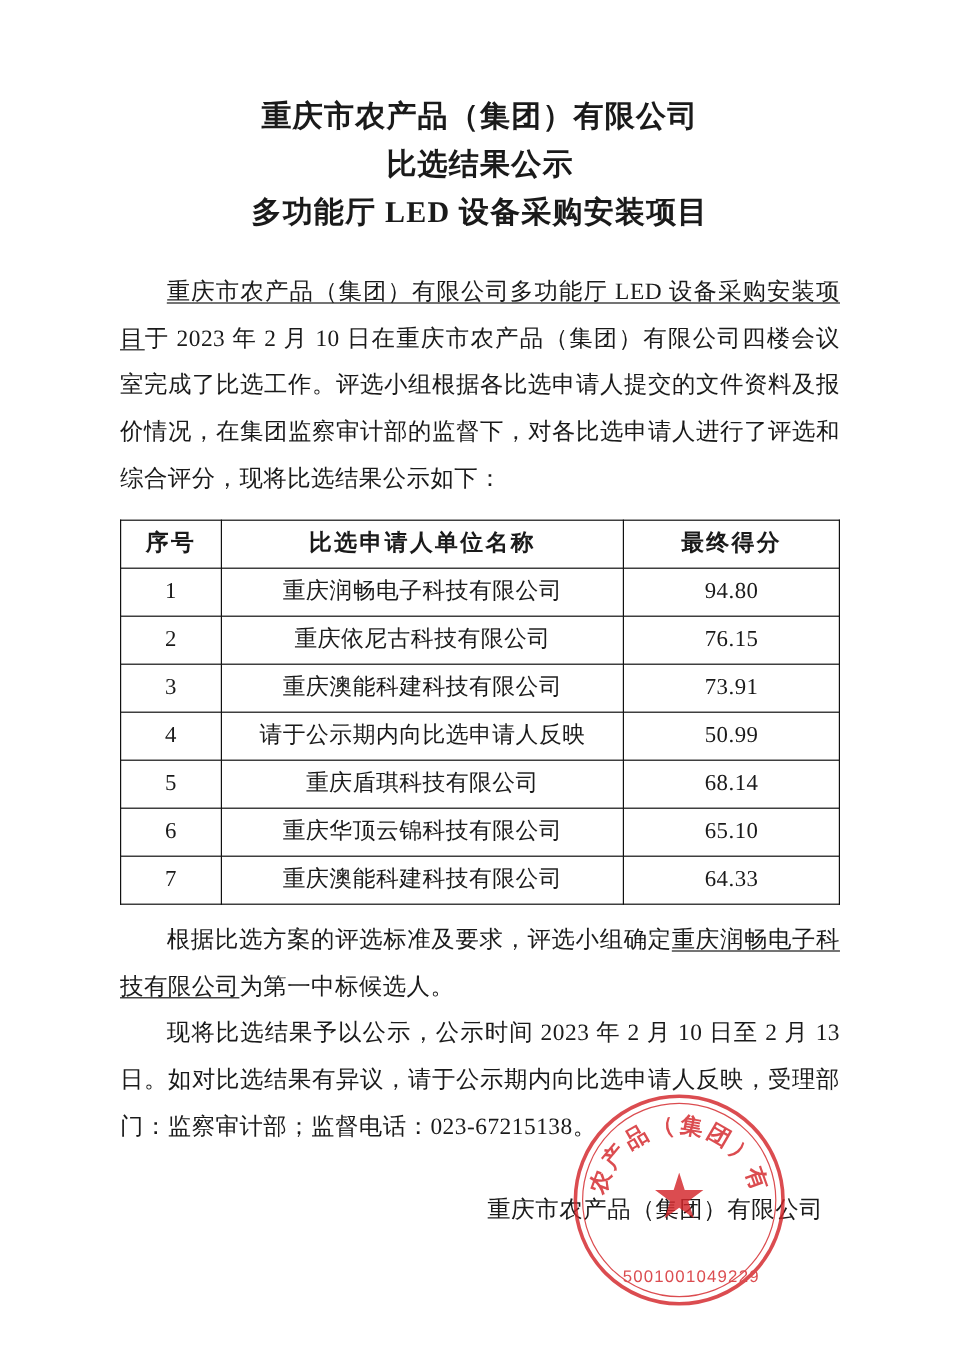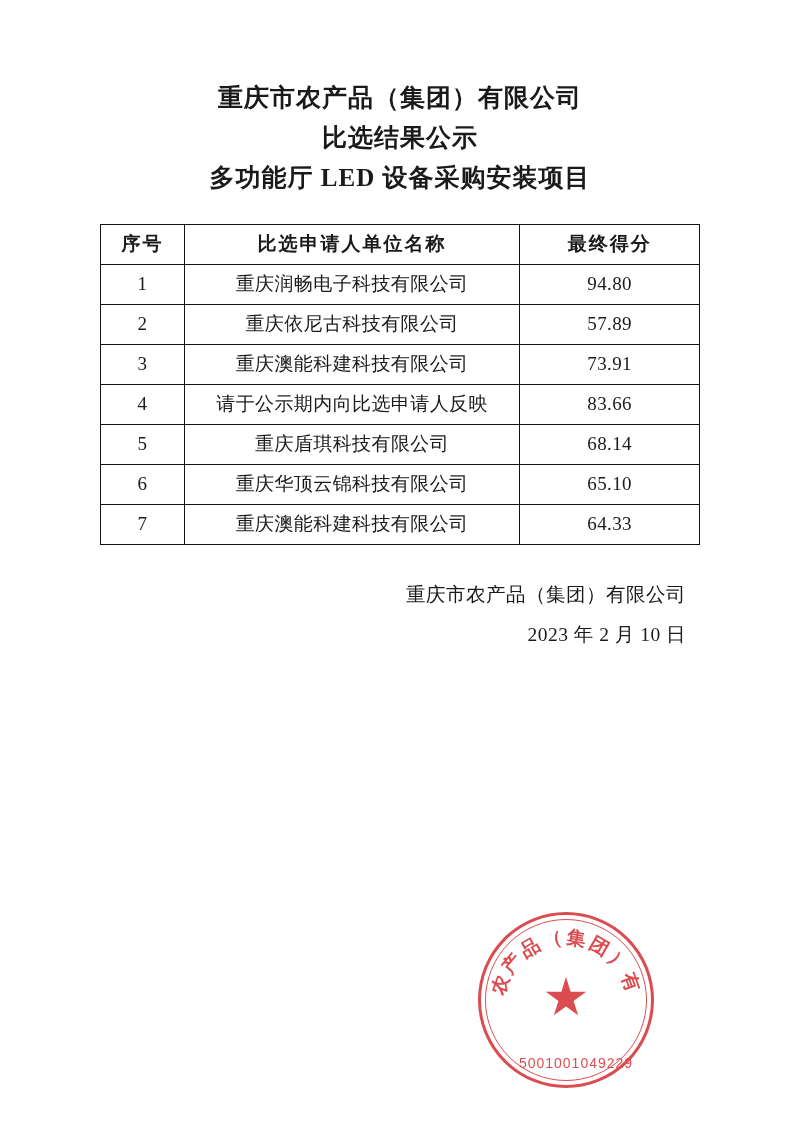--- a/index.html
+++ b/index.html
@@ -149,20 +149,21 @@
 <div class="page">
 
   <div class="doc-title">
     <span class="tline">重庆市农产品（集团）有限公司</span>
     <span class="tline">比选结果公示</span>
     <span class="tline">多功能厅 LED 设备采购安装项目</span>
   </div>
 
   <div class="body-block">
 
+    <p class="para"><span class="u">重庆市农产品（集团）有限公司多功能厅 LED 设备采购安装项目</span><span>于 2023 年 2 月 10 日在重庆市农产品（集团）有限公司四楼会议室完成了比选工作。评选小组根据各比选申请人提交的文件资料及报价情况，在集团监察审计部的监督下，对各比选申请人进行了评选和综合评分，现将比选结果公示如下：</span></p>
 
     <table class="result">
       <colgroup>
           <col class="c1">
           <col class="c2">
           <col class="c3">
         </colgroup>
       <thead>
         <tr>
           <th>序号</th>
@@ -172,57 +173,58 @@
       </thead>
       <tbody>
         <tr>
           <td>1</td>
           <td>重庆润畅电子科技有限公司</td>
           <td>94.80</td>
         </tr>
         <tr>
           <td>2</td>
           <td>重庆依尼古科技有限公司</td>
-          <td>57.89</td>
+          <td>76.15</td>
         </tr>
         <tr>
           <td>3</td>
           <td>重庆澳能科建科技有限公司</td>
           <td>73.91</td>
         </tr>
         <tr>
           <td>4</td>
           <td>请于公示期内向比选申请人反映</td>
-          <td>83.66</td>
+          <td>50.99</td>
         </tr>
         <tr>
           <td>5</td>
           <td>重庆盾琪科技有限公司</td>
           <td>68.14</td>
         </tr>
         <tr>
           <td>6</td>
           <td>重庆华顶云锦科技有限公司</td>
           <td>65.10</td>
         </tr>
         <tr>
           <td>7</td>
           <td>重庆澳能科建科技有限公司</td>
           <td>64.33</td>
         </tr>
       </tbody>
     </table>
 
-
+    <p class="para"><span>根据比选方案的评选标准及要求，评选小组确定</span><span class="u">重庆润畅电子科技有限公司</span><span>为第一中标候选人。</span></p>
+
+    <p class="para">现将比选结果予以公示，公示时间 2023 年 2 月 10 日至 2 月 13 日。如对比选结果有异议，请于公示期内向比选申请人反映，受理部门：监察审计部；监督电话：023-67215138。</p>
 
   </div>
 
   <div class="sign-block">
     <span class="sign-line">重庆市农产品（集团）有限公司</span>
-    <span class="sign-line">2023 年 2 月 10 日</span>
   </div>
 
   <div class="seal">
     <div class="inner-ring"></div>
     <svg class="seal-arc" viewBox="0 0 170 170">
       <defs>
         <path id="arcpath" d="M 22,92 A 63,63 0 0 1 148,92" fill="none"></path>
       </defs>
       <text>
         <textPath href="#arcpath" startOffset="50%" text-anchor="middle" id="seal-arc-label">重庆市农产品（集团）有限公司</textPath>

